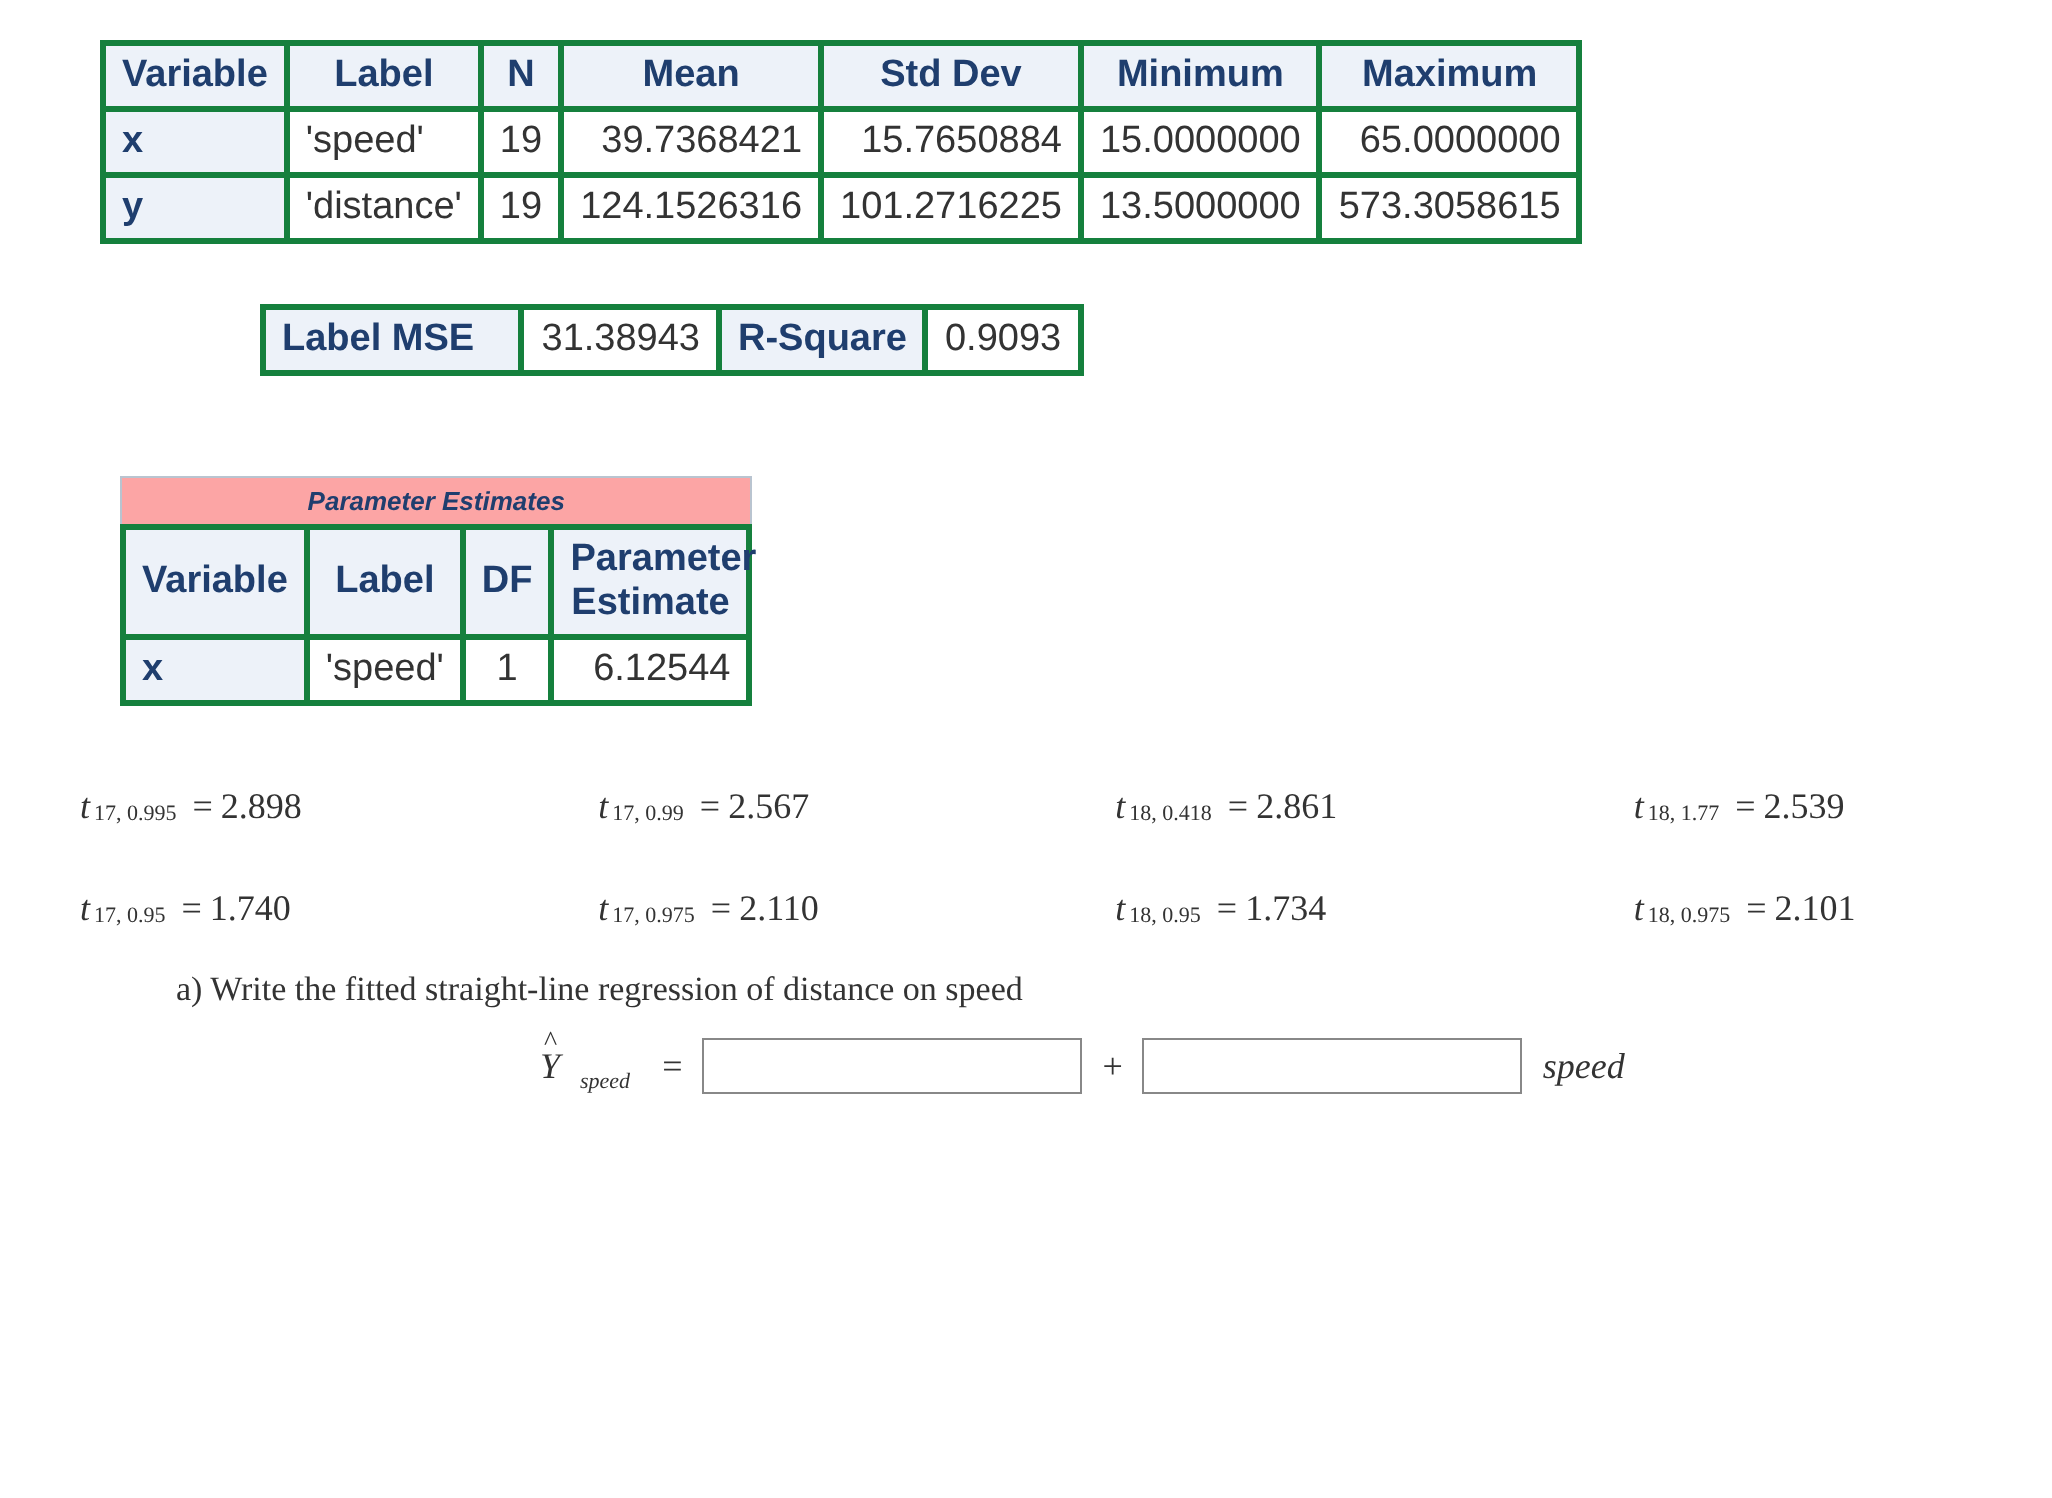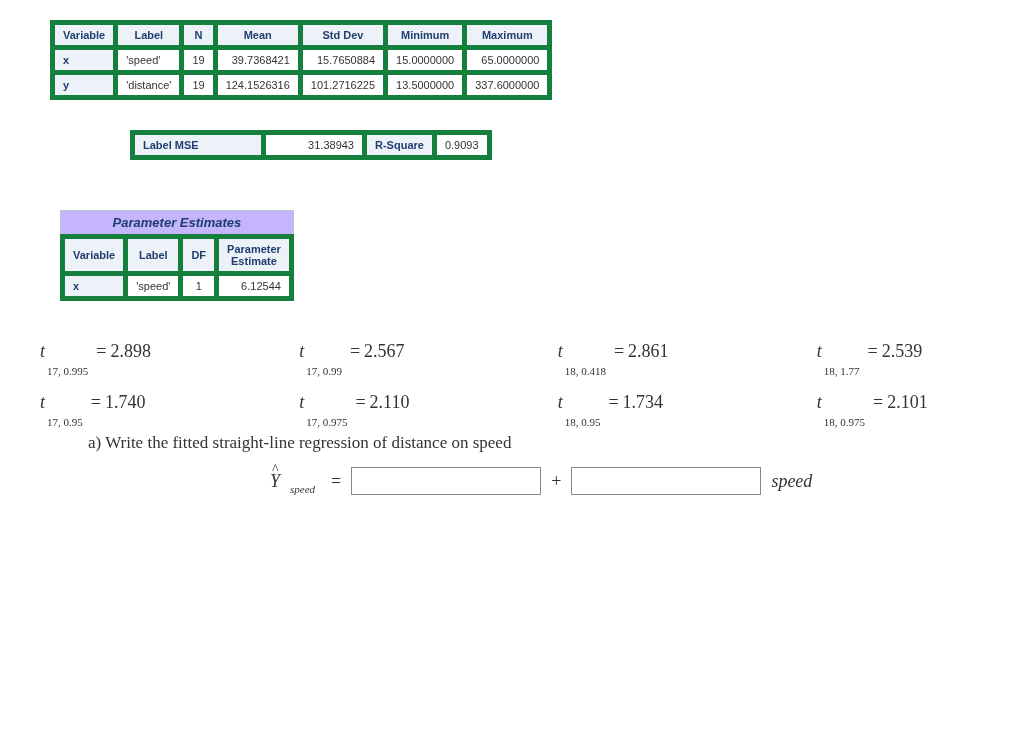--- a/index.html
+++ b/index.html
@@ -8,24 +8,24 @@
     color: #333;
     margin: 0;
     padding: 20px 40px;
     background: #fff;
   }
   .sas-table {
     border-collapse: collapse;
     margin-bottom: 30px;
   }
   .sas-table th, .sas-table td {
-    border: 5px solid #15803d;
+    border: 3px solid #15803d;
     padding: 4px 8px;
     text-align: right;
-    font-size: 11px;
+    font-size: 19px;
   }
   .sas-table th {
     background: #edf2f9;
     color: #1f3e6e;
     font-weight: bold;
     text-align: center;
   }
   .sas-table .left-hdr {
     background: #edf2f9;
     color: #1f3e6e;
@@ -38,21 +38,21 @@
   .table2-wrap { margin-left: 90px; margin-bottom: 50px; }
   .table3-wrap { margin-left: 20px; margin-bottom: 40px; }
 
   .caption {
     font-family: Arial, sans-serif;
     font-style: italic;
     font-weight: bold;
     font-size: 13px;
     color: #1f3e6e;
     text-align: center;
-    background: #c4b5fd;
+    background: #fca5a5;
     border: 1px solid #b9c4d0;
     border-bottom: none;
     padding: 4px 8px;
   }
 
   .tvals {
     display: grid;
     grid-template-columns: repeat(4, auto);
     column-gap: 90px;
     row-gap: 30px;
@@ -60,21 +60,21 @@
     font-family: "Times New Roman", serif;
     font-size: 18px;
   }
   .tval-item { white-space: nowrap; display: inline-flex; align-items: flex-start; }
   .tval-item .tvar {
     font-style: italic;
   }
   .tval-item .sub {
     font-size: 11px;
     position: relative;
-    top: 24px;
+    top: 8px;
     margin-left: 2px;
     margin-right: 4px;
     font-style: normal;
   }
   .tval-item .eq { margin: 0 4px; }
 
   .question {
     font-family: "Times New Roman", serif;
     font-size: 17px;
     margin: 0 0 14px 48px;
@@ -145,21 +145,21 @@
     <td>15.0000000</td>
     <td>65.0000000</td>
   </tr>
   <tr>
     <td class="left-hdr">y</td>
     <td class="left">'distance'</td>
     <td>19</td>
     <td>124.1526316</td>
     <td>101.2716225</td>
     <td>13.5000000</td>
-    <td>337.6000000</td>
+    <td>573.3058615</td>
   </tr>
 </tbody>
     </table>
 </div>
 
 
 <div class="table2-wrap">
 <table class="sas-table">
   <tbody>
         <tr>

